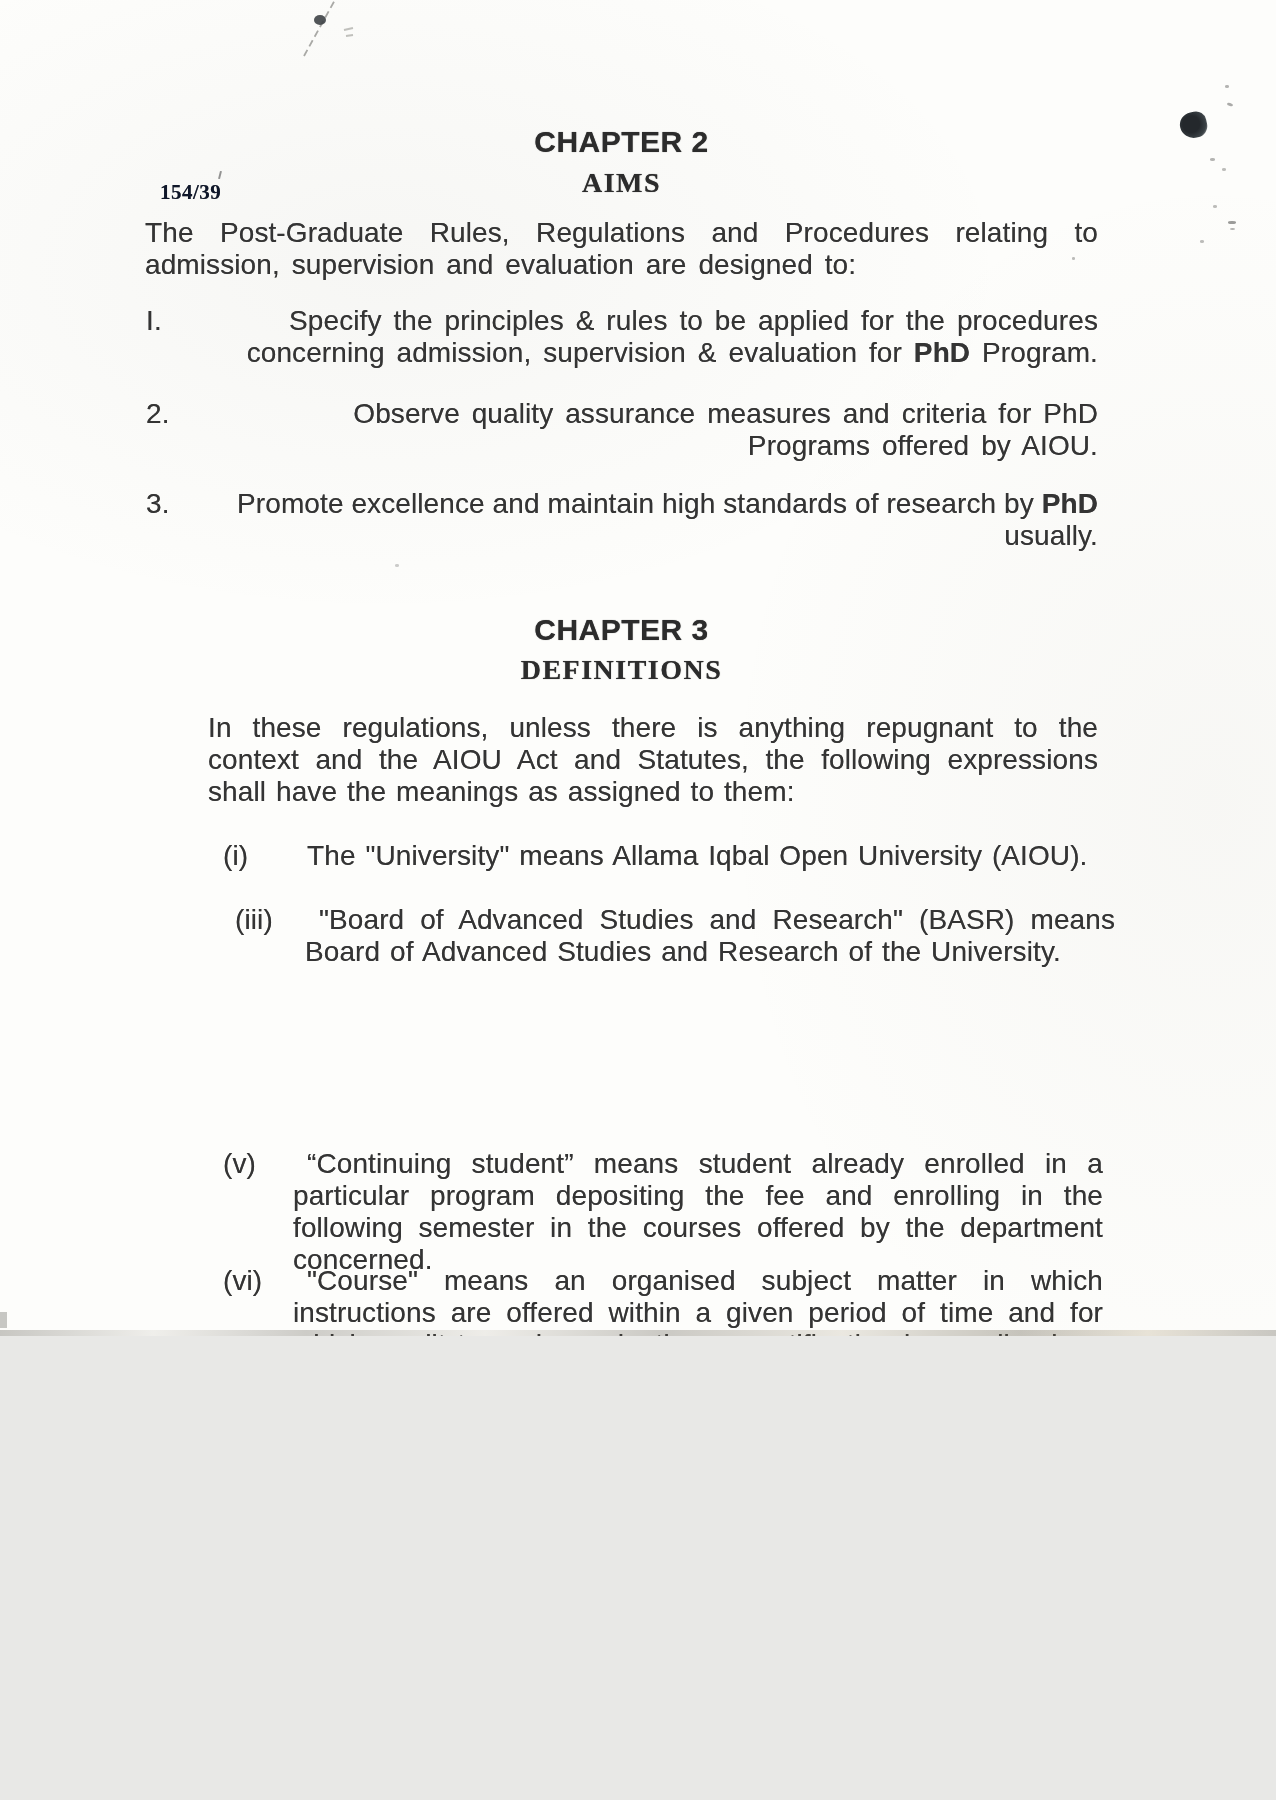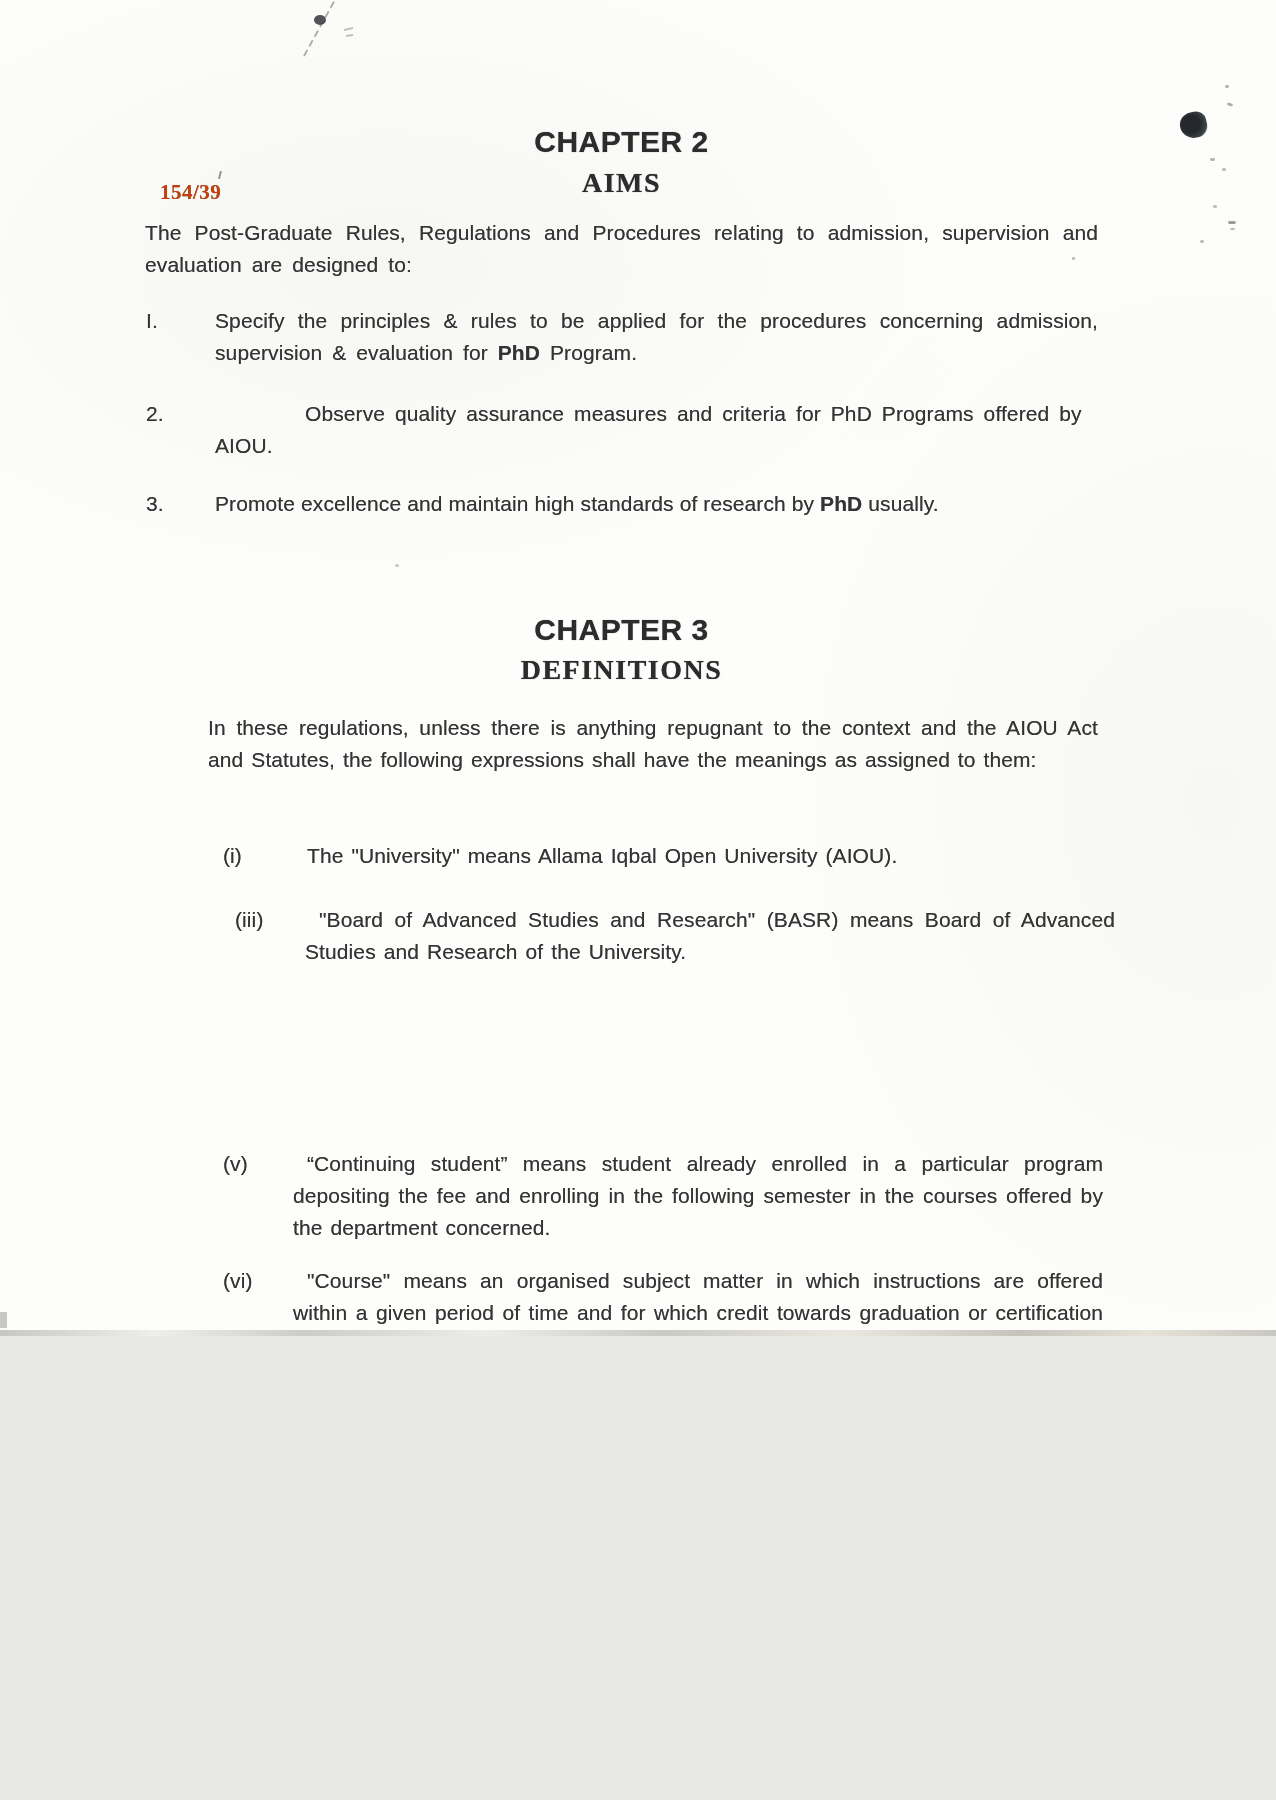--- a/index.html
+++ b/index.html
@@ -9,40 +9,40 @@
     font-family:"Liberation Sans", sans-serif;
     color:#343434;
   }
   
   .page::before {
     content:""; position:absolute; inset:0; pointer-events:none;
     background:
       radial-gradient(ellipse 900px 500px at 30% 20%, rgba(120,120,115,0.05), transparent 70%),
       radial-gradient(ellipse 700px 900px at 95% 60%, rgba(140,135,120,0.05), transparent 70%);
   }
-  .txt { font-size:21px; line-height:32px; letter-spacing:0.1px;
+  .txt { font-size:28px; line-height:32px; letter-spacing:0.1px;
          text-shadow:0 0 0.6px rgba(50,50,50,0.65); }
   .justify { text-align:justify; }
   .abs { position:absolute; }
 
   .ch-title { font-weight:bold; font-size:30px; line-height:36px;
               letter-spacing:0.5px; color:#2c2c2c;
               text-shadow:0 0 0.8px rgba(40,40,40,0.8); }
   .ch-sub   { font-family:"Liberation Serif", serif; font-weight:bold;
               font-size:28px; line-height:34px; letter-spacing:1.5px;
               color:#2c2c2c; text-shadow:0 0 0.8px rgba(40,40,40,0.8); }
   .header-band { left:145px; width:953px; text-align:center; }
 
   .annot { font-family:"Liberation Serif", serif; font-weight:bold;
-           font-size:21px; color:#c2410c; letter-spacing:0.5px;
+           font-size:21px; color:#0f172a; letter-spacing:0.5px;
            text-shadow:0 0 0.6px rgba(50,50,50,0.6); }
 
   .num-item { display:flex; }
   .num-item .num { flex:none; width:69px; }
-  .num-item .itxt { flex:1; }
+  .num-item .itxt { flex:1;text-align:right; }
   .ws4 { word-spacing:4px; }
   .ws2 { word-spacing:2px; }
   .indent90 { text-indent:90px; }
 
   .def-item { display:flex; position:absolute; left:223px; width:880px; }
   .def-item .dnum { flex:none; width:70px; }
   .def-item .dtxt { flex:1; text-align:justify; word-spacing:2px; text-indent:14px; }
 
   b { font-weight:bold; }
 

